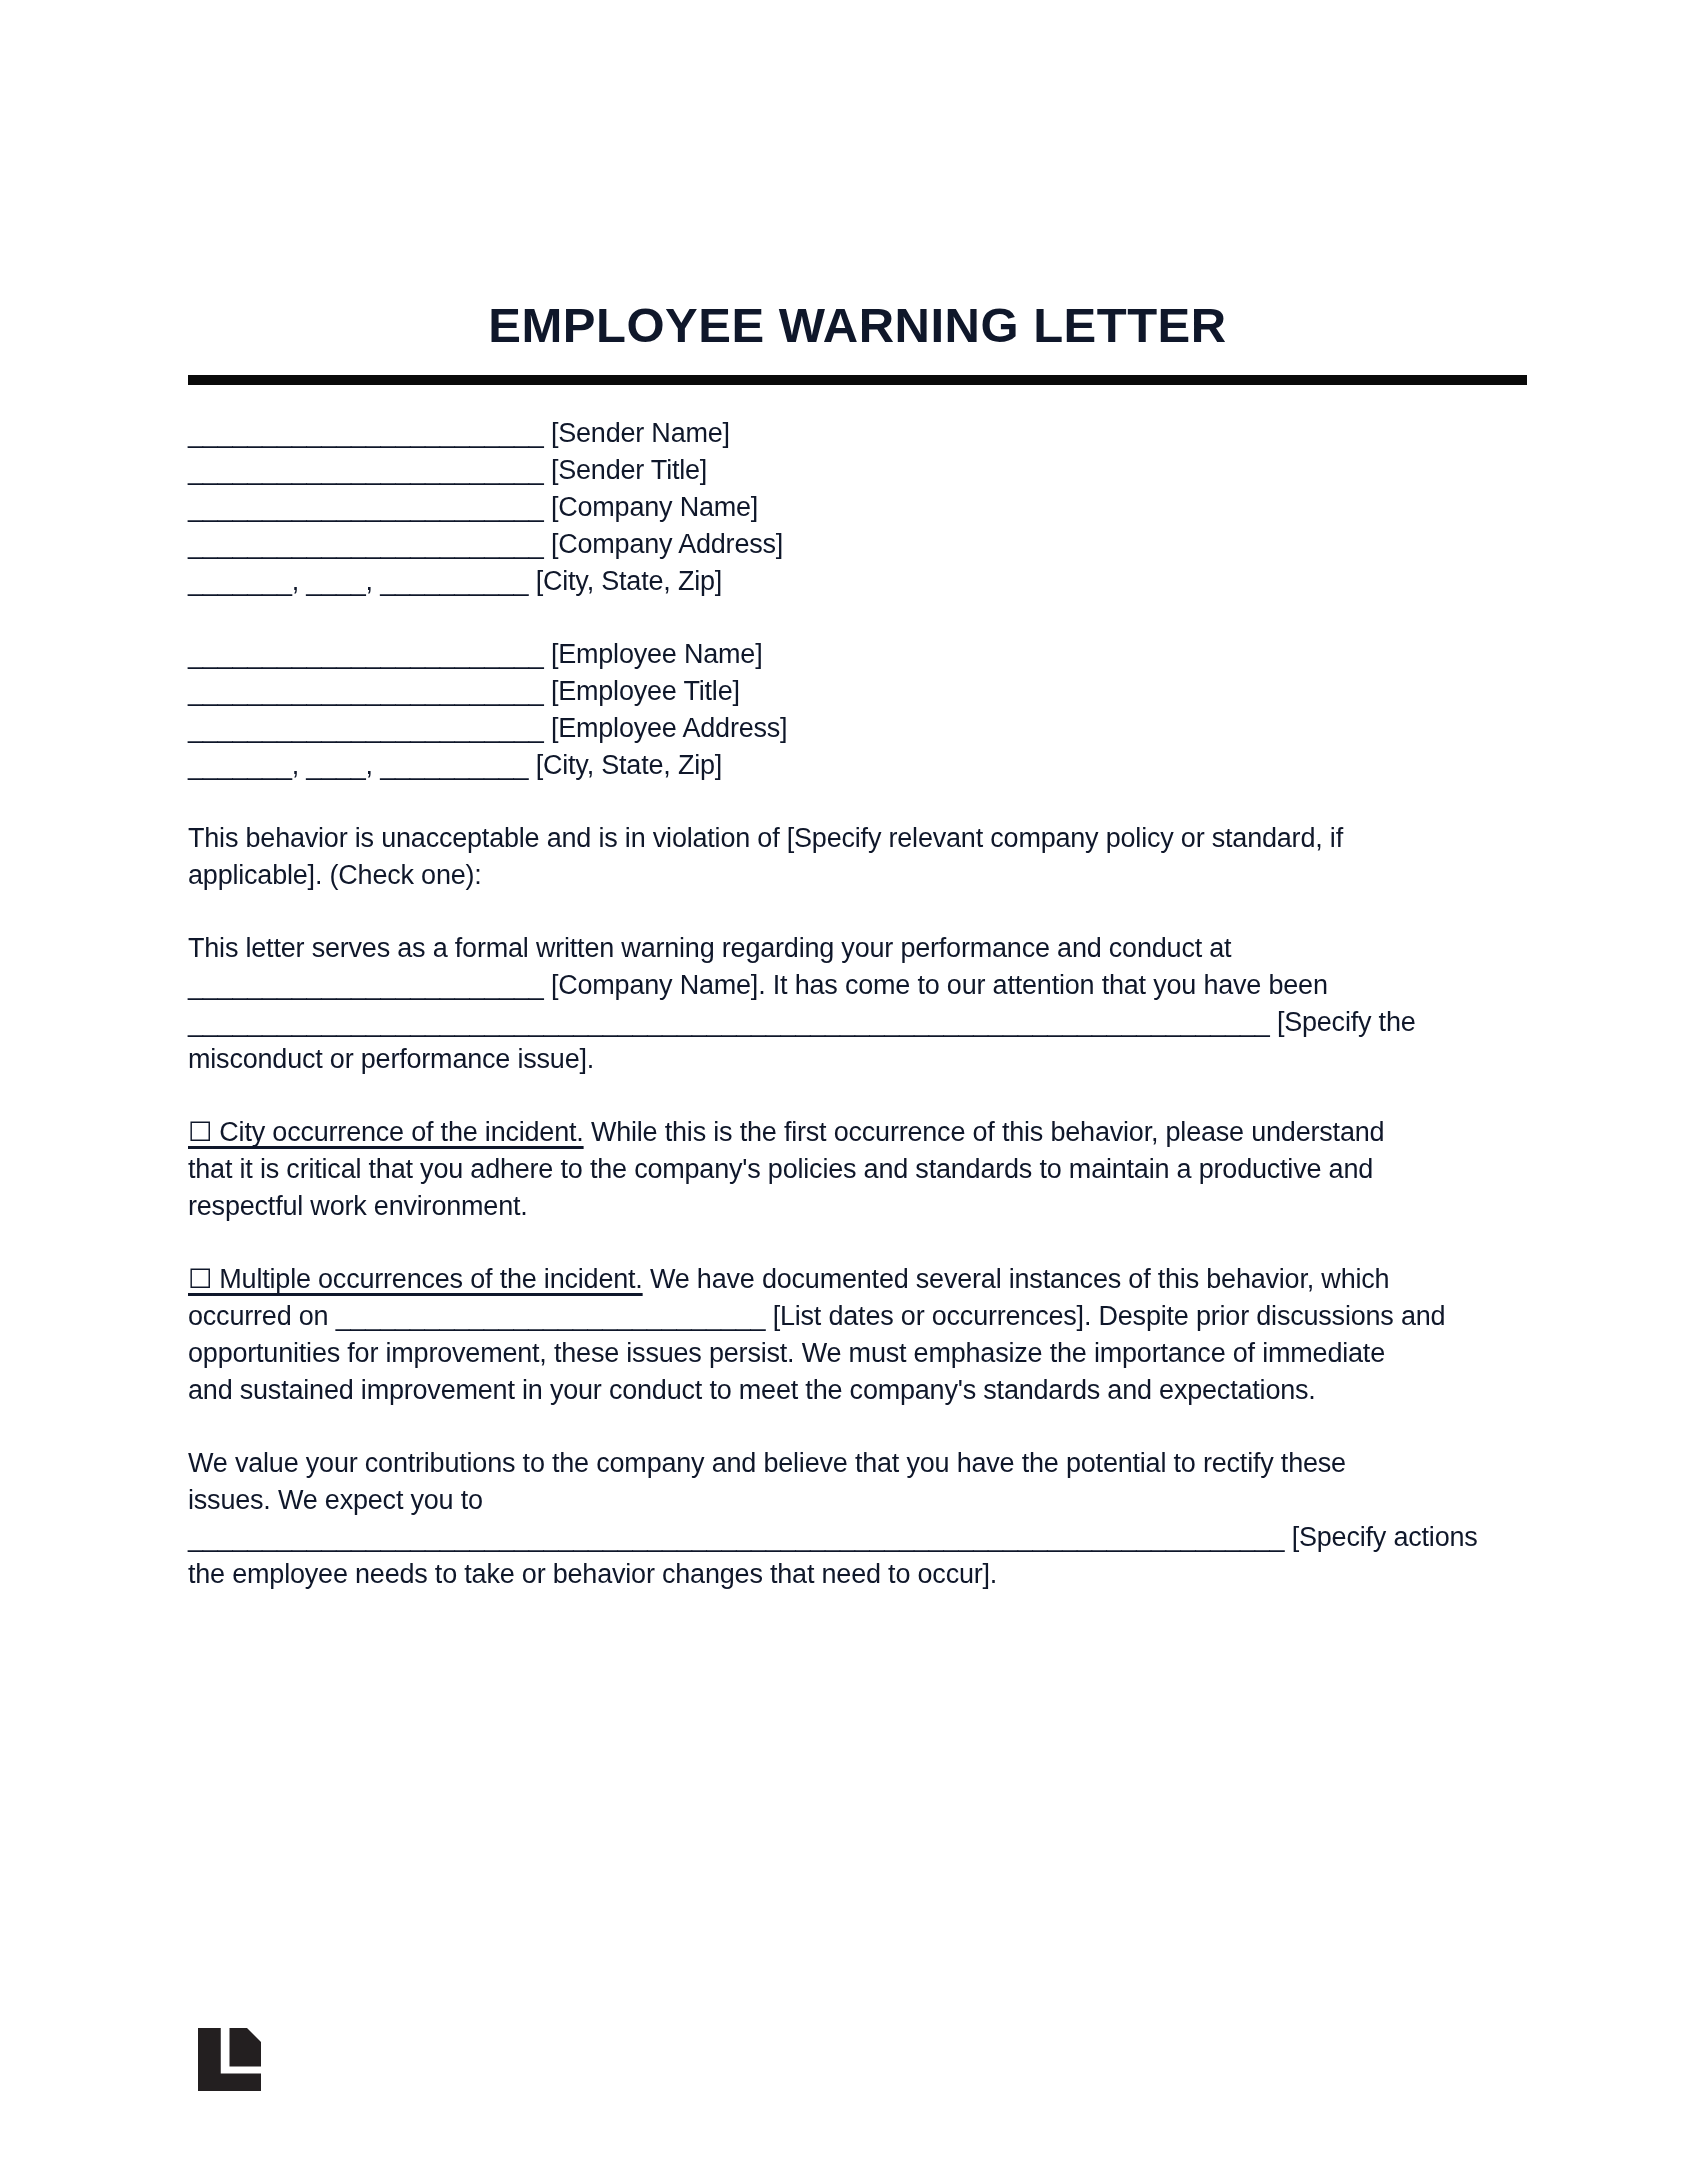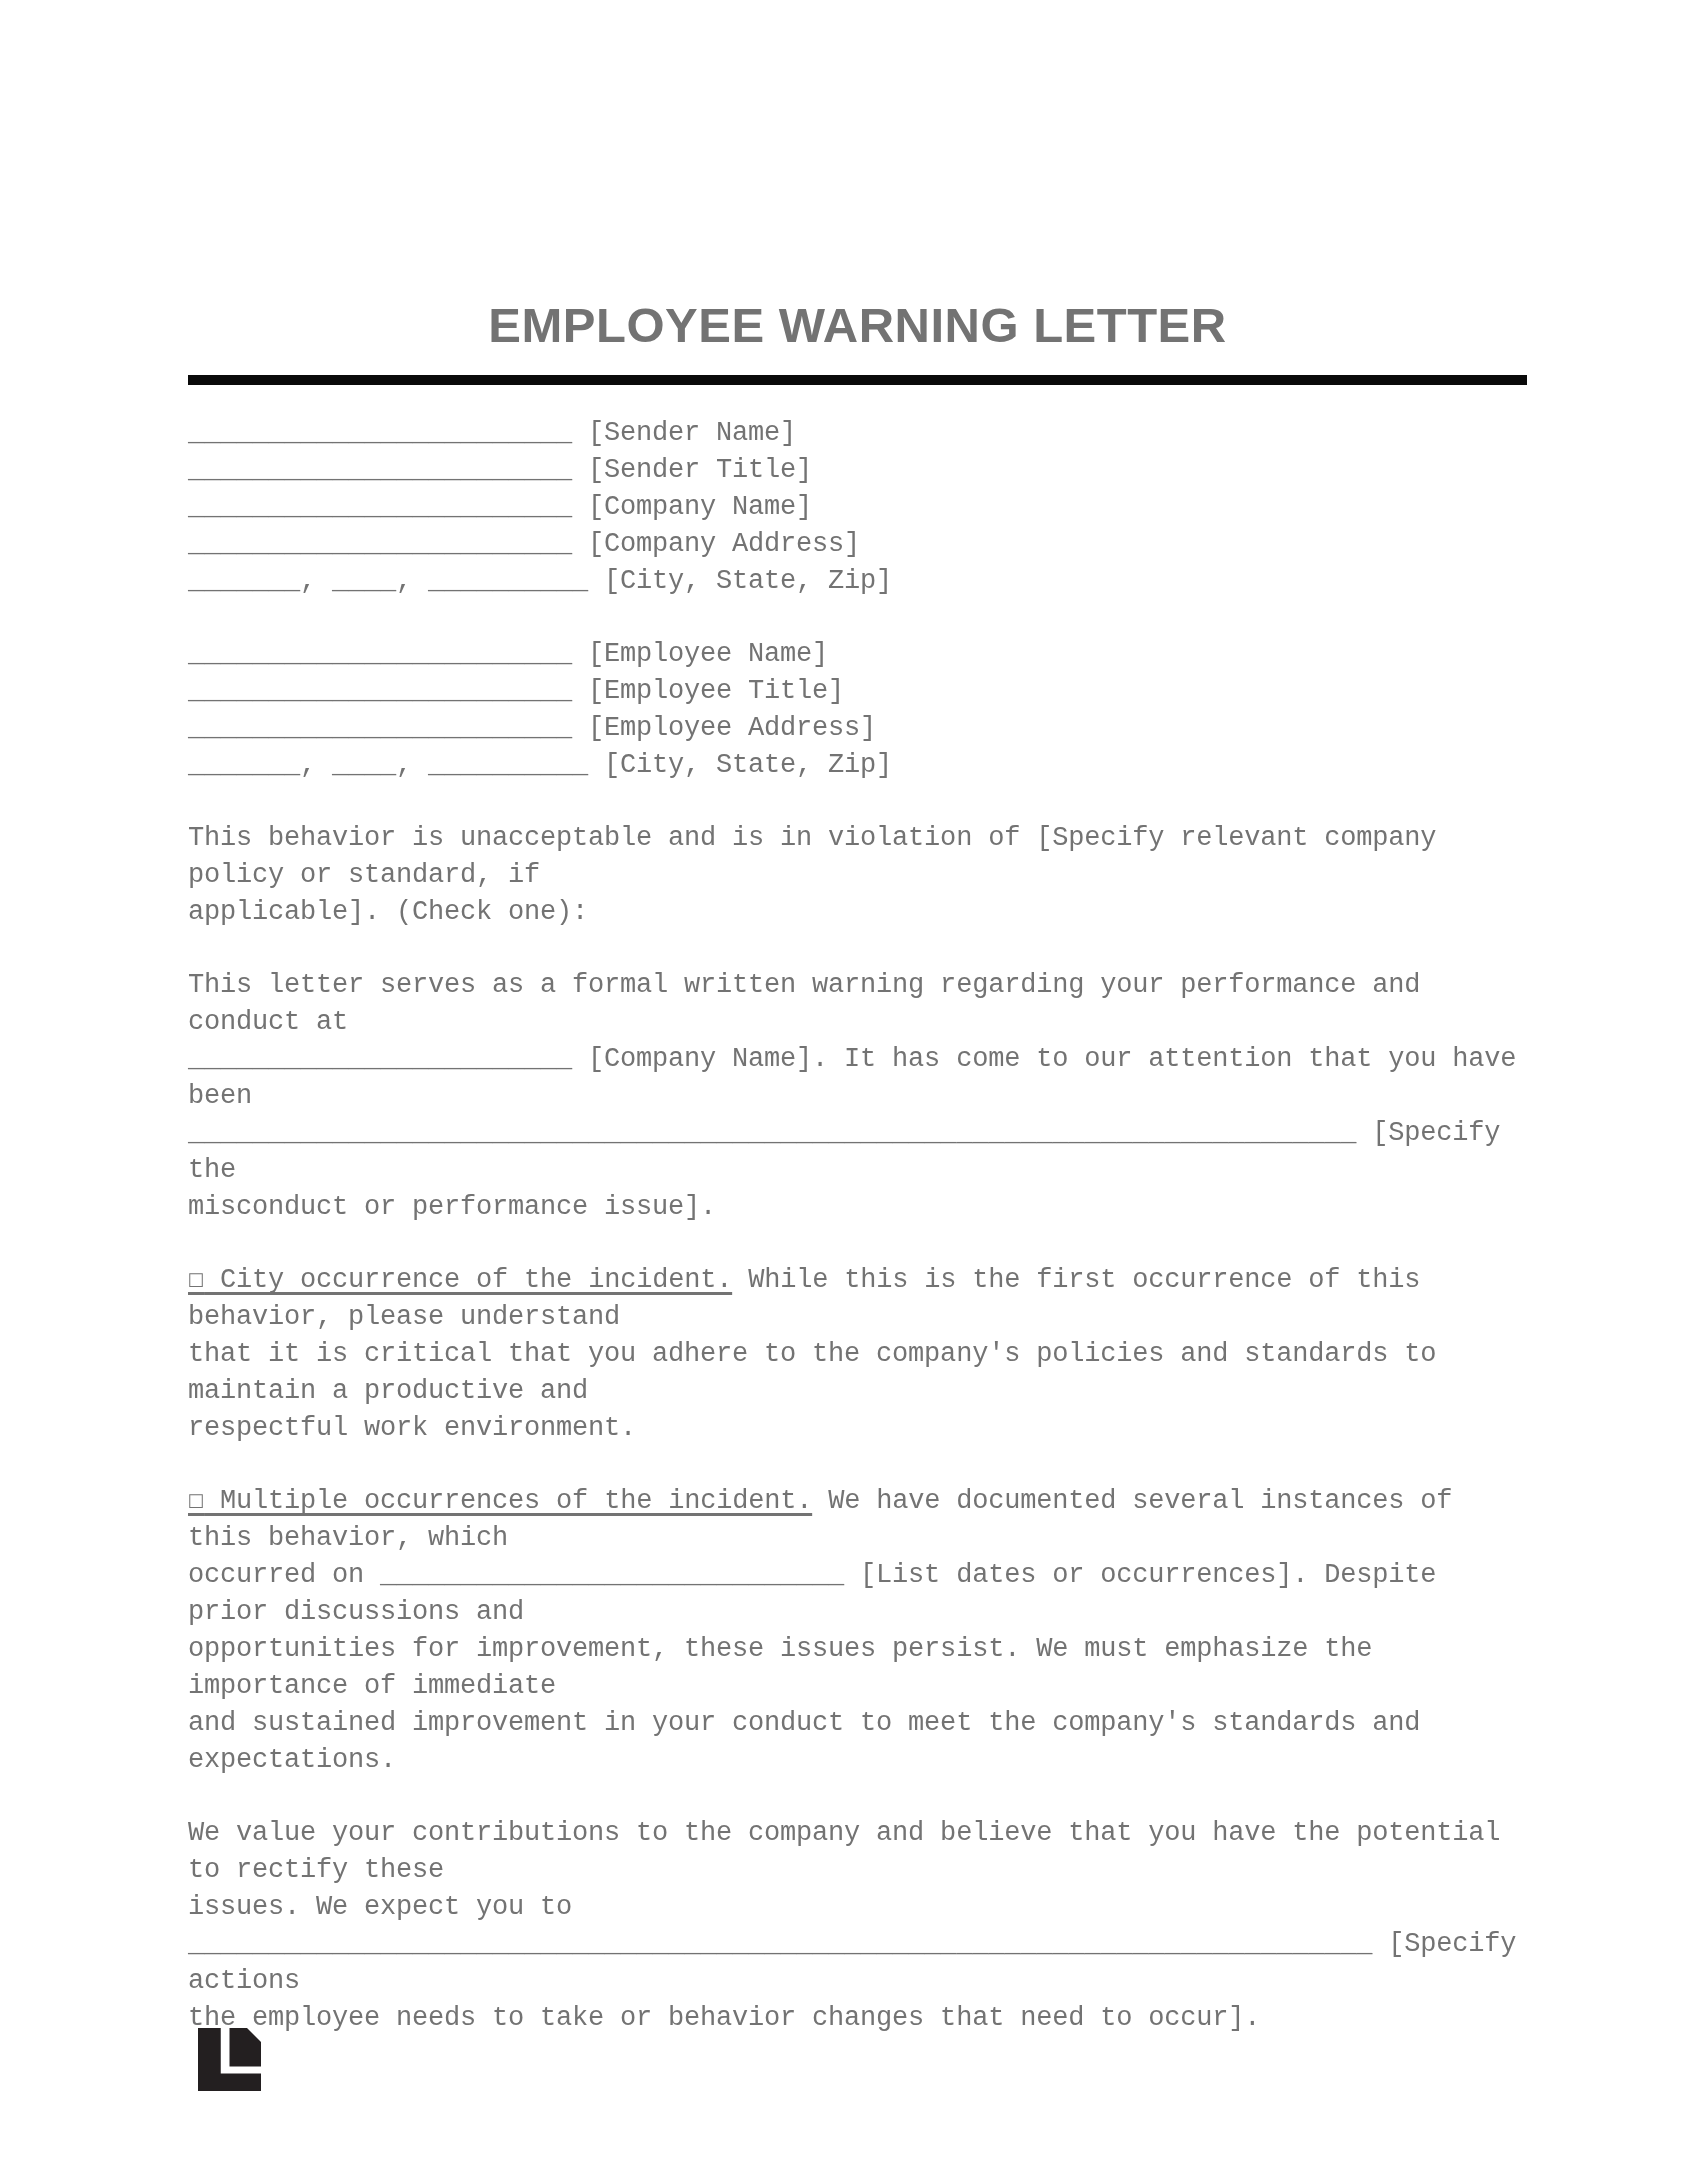--- a/index.html
+++ b/index.html
@@ -2,21 +2,21 @@
 <html><head>
 <meta charset="utf-8">
 <style>
   html, body { margin: 0; padding: 0; background: #ffffff; }
   .page {
     position: relative;
     width: 1683px;
     height: 2178px;
     background: #ffffff;
     font-family: "Liberation Sans", "DejaVu Sans", sans-serif;
-    color: #737373;
+    color: #0f172a;
     overflow: hidden;
   }
   .content {
     position: absolute;
     left: 188px;
     top: 297px;
     width: 1339px;
   }
   h1.doc-title {
     margin: 0 0 22px 0;
@@ -33,21 +33,20 @@
     margin: 0 0 30px 0;
     width: 100%;
   }
   p.block {
     margin: 16px 0 36px 0;
     font-size: 27px;
     line-height: 37px;
     letter-spacing: -0.2px;
     white-space: pre-line;      
     overflow-wrap: normal;
-    font-family: Liberation Mono, monospace;
   }
   p.block.bold { font-weight: bold; }
   .u-opt {
     text-decoration: underline;
     text-decoration-thickness: 3px;
     text-underline-offset: 5px;
   }
   .logo {
     position: absolute;
     left: 198px;

